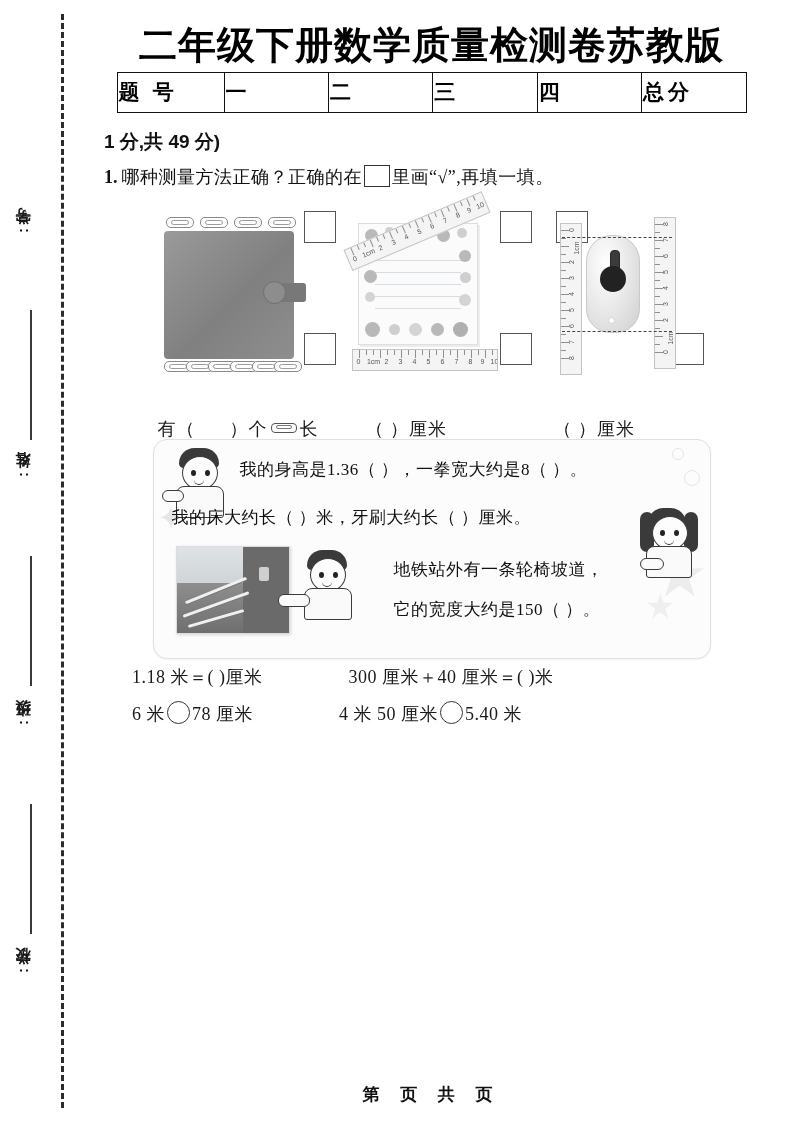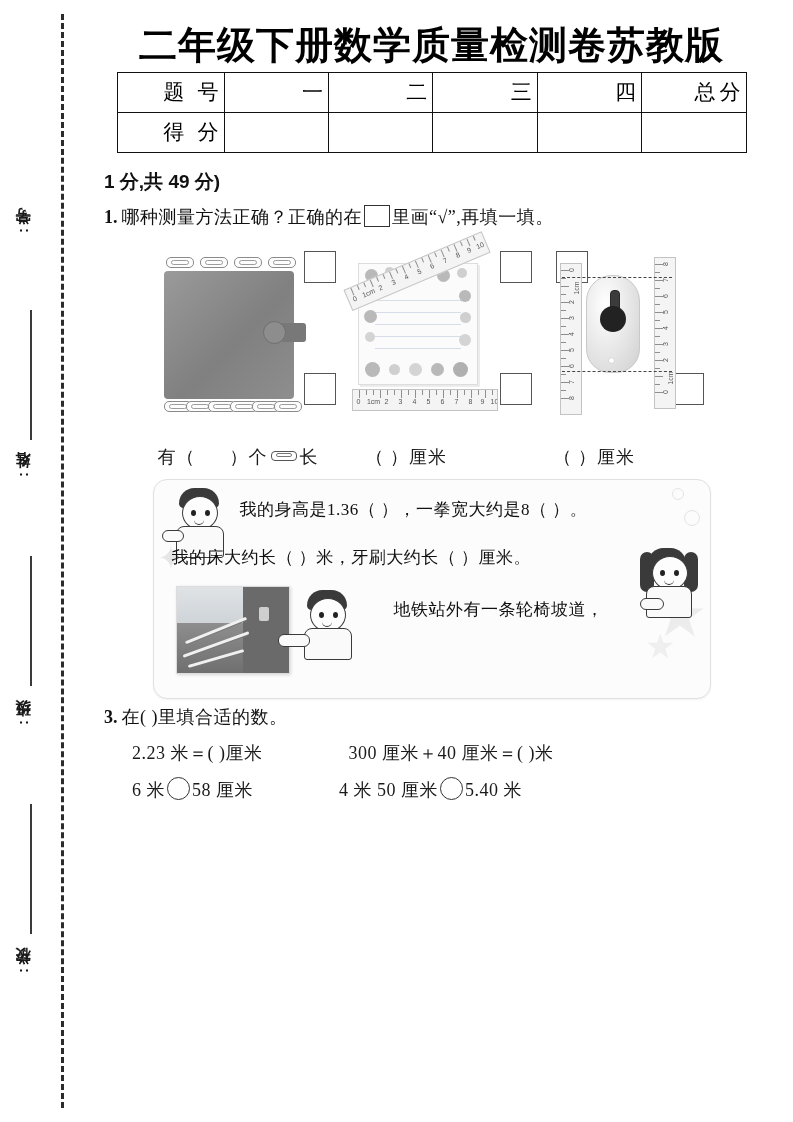--- a/index.html
+++ b/index.html
@@ -89,25 +89,25 @@
   
   .score-table {
     margin: 2px auto 0 auto;
     width: 630px;
     border-collapse: collapse;
     table-layout: fixed;
   }
   .score-table td {
     border: 1.6px solid #111;
     height: 37px;
-    text-align: right;
+    text-align: left;
     vertical-align: middle;
     font-family: "Liberation Serif", "DejaVu Serif", serif;
     font-size: 21px;
-    font-weight: 400;
+    font-weight: 700;
     letter-spacing: 4px;
     color: #000;
     margin-top: 28px;
   }
   .score-table td.head-cell { width: 104px; }
 
   
   .section-head {
     margin: 12px 0 0 0;
     padding: 0 36px 0 8px;
@@ -286,21 +286,21 @@
     border-top: 1.2px dashed #444;
   }
 
   .fig1-caption {
     position: relative;
     width: 556px;
     margin: 0 auto;
     height: 34px;
     font-size: 18px;
   }
-  .cap { position: absolute; top: 4px; white-space: nowrap; letter-spacing: 1px; }
+  .cap { position: absolute; top: 16px; white-space: nowrap; letter-spacing: 1px; }
   .cap .sp { display: inline-block; width: 34px; }
   .mini-clip {
     display: inline-block;
     width: 24px; height: 8px;
     border: 1.3px solid #555; border-radius: 4px;
     vertical-align: 2px; margin: 0 3px;
     position: relative;
   }
   .mini-clip::after {
     content: ""; position: absolute;
@@ -434,28 +434,20 @@
 
   <table class="score-table">
     <tbody>
         <tr>
       <td class="head-cell">题 号</td>
       <td>一</td>
       <td>二</td>
       <td>三</td>
       <td>四</td>
       <td>总分</td>
-    </tr>
-    <tr>
-      <td class="head-cell">得 分</td>
-      <td></td>
-      <td></td>
-      <td></td>
-      <td></td>
-      <td></td>
     </tr>
   </tbody>
     </table>
 
   <div class="section-head">
     <span class="cont">1 分,共 49 分)</span>
   </div>
 
   <div class="q">
     <span class="q-num">1.</span><span class="q-text">哪种测量方法正确？正确的在</span><span class="inline-box"></span><span class="q-text">里画“√”,再填一填。</span>
@@ -718,26 +710,25 @@
       <div class="hair"></div>
       <div class="head"></div>
       <div class="eye" style="left:17px;"></div>
       <div class="eye" style="left:31px;"></div>
       <div class="mouth"></div>
       <div class="body"></div>
       <div class="arm" style="left:-24px; top:46px; width:30px; height:11px;"></div>
     </div>
 
     <div class="bubbletxt" style="left:240px; top:118px;">地铁站外有一条轮椅坡道，</div>
+    <div class="bubbletxt" style="left:240px; top:158px;">它的宽度大约是150（       ）。</div>
   </div>
 
-  <div class="q">
-    <span class="q-num">3.</span><span class="q-text">在(          )里填合适的数。</span>
+  <div class="sub-line">
+    <span>1.18 米＝(          )厘米</span><span class="gap-lg"></span><span>300 厘米＋40 厘米＝(          )米</span>
   </div>
+
   <div class="sub-line">
-    <span>2.23 米＝(          )厘米</span><span class="gap-lg"></span><span>300 厘米＋40 厘米＝(          )米</span>
+    <span>6 米</span><span class="inline-circle"></span><span>78 厘米</span><span class="gap-lg"></span><span>4 米 50 厘米</span><span class="inline-circle"></span><span>5.40 米</span>
   </div>
 
-  <div class="sub-line">
-    <span>6 米</span><span class="inline-circle"></span><span>58 厘米</span><span class="gap-lg"></span><span>4 米 50 厘米</span><span class="inline-circle"></span><span>5.40 米</span>
-  </div>
-
+  <div class="footer">第 页 共 页</div>
 </div>
 
 </body></html>

